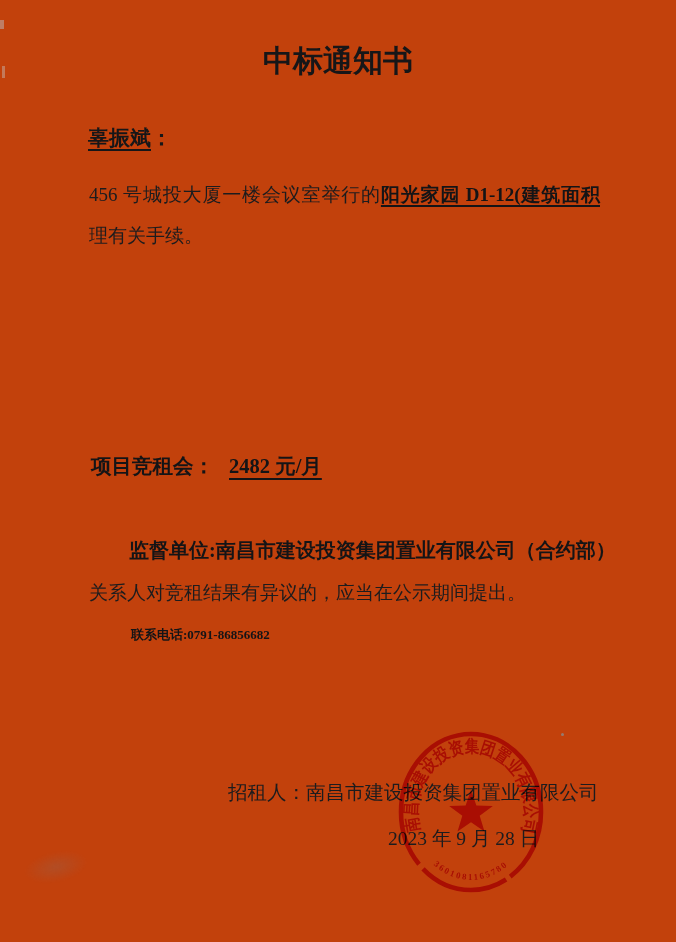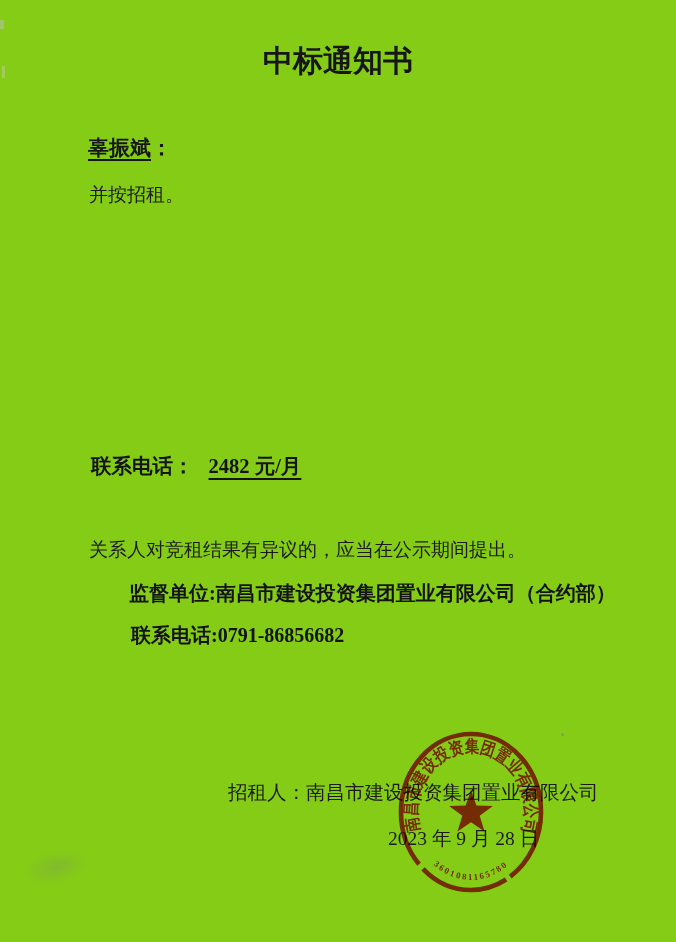--- a/index.html
+++ b/index.html
@@ -4,30 +4,30 @@
 <style>
   html,body{margin:0;padding:0;}
   body{
     width:676px;height:942px;
     background:#ffffff;
     font-family:"Liberation Serif","DejaVu Serif",serif;
     color:#1c1c1e;
     position:relative;
     overflow:hidden;
   }
-  .page{position:absolute;inset:0;background:#84cc16;}
+  .page{position:absolute;inset:0;background:#c2410c;}
 
   .doc-title{
     position:absolute;top:41px;left:0;width:676px;
     text-align:center;font-size:30px;font-weight:700;
     letter-spacing:0;margin:0;color:#161618;
   }
 
   .addressee{
-    position:absolute;top:134px;left:88px;
+    position:absolute;top:124px;left:88px;
     font-size:21px;font-weight:700;color:#161618;
   }
   .addressee .uname{
     text-decoration:underline;
     text-decoration-thickness:2px;
     text-underline-offset:4px;
   }
 
   .para{position:absolute;left:89px;width:511px;font-size:19px;color:#1c1c1e;}
   .p1{top:174px;line-height:41.4px;}
@@ -36,21 +36,21 @@
   .indent{padding-left:38px;}
   .plain{text-align:left;}
   .em{
     font-weight:700;color:#141416;
     text-decoration:underline;
     text-decoration-thickness:2px;
     text-underline-offset:4px;
   }
   .boldline{font-weight:700;white-space:nowrap;color:#141416;}
   .sup-indent{padding-left:40px;}
-  .tel-indent{padding-left:42px;font-size:20px;}
+  .tel-indent{padding-left:42px;font-size:13px;}
   .sup-size{font-size:20px;}
 
   .result-line{
     position:absolute;top:452px;left:91px;
     font-size:20.5px;font-weight:700;color:#141416;white-space:nowrap;
   }
   .result-line .uval{
     text-decoration:underline;
     text-decoration-thickness:2px;
     text-underline-offset:5px;
@@ -88,28 +88,29 @@
 </head>
 <body>
 
 <div class="page">
 
   <h1 class="doc-title">中标通知书</h1>
 
   <div class="addressee"><span class="uname">辜振斌</span><span>：</span></div>
 
   <div class="para p1">
-    <div class="plain"><span>并按招租。</span></div>
+    <div class="jline"><span>456 号城投大厦一楼会议室举行的</span><span class="em">阳光家园 D1-12(建筑面积</span></div>
+    <div class="plain"><span>理有关手续。</span></div>
   </div>
 
-  <div class="result-line"><span>联系电话：</span><span class="uval">2482 元/月</span></div>
+  <div class="result-line"><span>项目竞租会：</span><span class="uval">2482 元/月</span></div>
 
   <div class="para p2">
+    <div class="plain boldline sup-indent sup-size"><span>监督单位:南昌市建设投资集团置业有限公司（合约部）</span></div>
     <div class="plain"><span>关系人对竞租结果有异议的，应当在公示期间提出。</span></div>
-    <div class="plain boldline sup-indent sup-size"><span>监督单位:南昌市建设投资集团置业有限公司（合约部）</span></div>
     <div class="plain boldline tel-indent"><span>联系电话:0791-86856682</span></div>
   </div>
 
   <div class="lessor-line"><span>招租人：</span><span>南昌市建设投资集团置业有限公司</span></div>
 
   <div class="date-line">2023 年 9 月 28 日</div>
 
   <svg class="seal" viewBox="0 0 150 166" aria-hidden="true">
     <defs>
       <path id="seal-name-arc" d="M 23.6 101.5 A 54 60 0 1 1 126.4 101.5" fill="none"></path>

